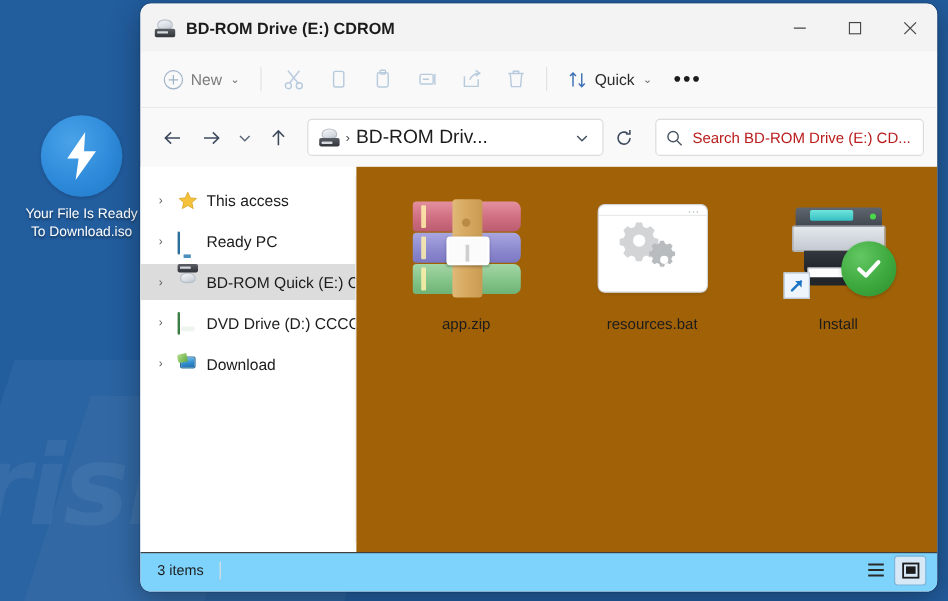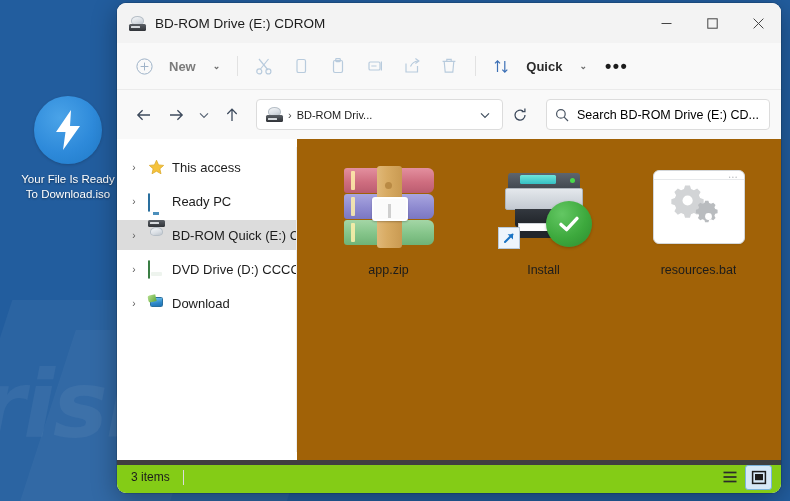--- a/index.html
+++ b/index.html
@@ -119,20 +119,21 @@
     flex: none;
     position: relative;
   }
   #titlebar-left {
     display: flex;
     align-items: flex-start;
     padding-left: 12px;
     gap: 9px;
     flex: 1;
     min-width: 0;
+    font-weight: bold;
   }
   #titlebar-title {
     font-size: 13.5px;
     color: #1c1c1c;
     white-space: nowrap;
     overflow: hidden;
     text-overflow: ellipsis;
     font-family: "Liberation Sans", sans-serif;
   }
   #window-controls { display: flex; height: 40px; flex: none; }
@@ -182,26 +183,25 @@
     gap: 1px;
     flex: none;
     border-bottom: 1px solid #ebebeb;
   }
   .tb-btn {
     height: 32px;
     min-width: 36px;
     border-radius: 4px;
     display: flex;
     align-items: center;
-    justify-content: center;
-    gap: 16px;
+    justify-content: flex-end;
+    gap: 6px;
     padding: 0 8px;
     cursor: default;
     color: #5b6a7d;
-    font-weight: bold;
   }
   .tb-btn.labeled { padding: 0 9px; }
   .tb-label {
     font-size: 13px;
     color: #2b2b2b;
     font-family: "Liberation Sans", sans-serif;
     white-space: nowrap;
   }
   .tb-label.dim { color: #7b7b7b; }
   .tb-sep {
@@ -246,21 +246,21 @@
     background: #ffffff;
     border: 1px solid #dcdcdc;
     border-radius: 4px;
     display: flex;
     align-items: center;
     padding: 0 4px 0 9px;
     gap: 5px;
     min-width: 0;
   }
   #crumb-text {
-    font-size: 11px;
+    font-size: 16px;
     color: #1c1c1c;
     white-space: nowrap;
     overflow: hidden;
     text-overflow: ellipsis;
     font-family: "Liberation Sans", sans-serif;
   }
   .crumb-sep { font-size: 11px; color: #4a4a4a; flex: none; }
   .ab-spacer { flex: 1; }
   .ab-btn {
     width: 26px; height: 26px;
@@ -278,21 +278,21 @@
     border: 1px solid #dcdcdc;
     border-radius: 4px;
     display: flex;
     align-items: center;
     padding: 0 8px;
     gap: 8px;
     flex: none;
   }
   #search-placeholder {
     font-size: 12.5px;
-    color: #000000;
+    color: #b91c1c;
     white-space: nowrap;
     overflow: hidden;
     text-overflow: ellipsis;
     font-family: "Liberation Sans", sans-serif;
   }
 
   
   #win-body {
     flex: 1;
     display: flex;
@@ -584,22 +584,22 @@
   .bat-gears {
     position: absolute;
     left: 50%; top: 52%;
     transform: translate(-50%,-50%);
   }
 
   
   #statusbar {
     height: 33px;
     flex: none;
-    background: #84cc16;
-    border-top: 5px solid #404040;
+    background: #7dd3fc;
+    border-top: 1px solid #404040;
     display: flex;
     align-items: center;
     padding: 0 9px 4px 14px;
   }
   #status-text {
     font-size: 12px;
     color: #1c1c1c;
     font-family: "Liberation Sans", sans-serif;
   }
   .status-sep {
@@ -854,20 +854,40 @@
           <div class="file-thumb">
             <div class="zip-ico">
               <div class="zip-book zip-b1"></div>
               <div class="zip-book zip-b2"></div>
               <div class="zip-book zip-b3"></div>
               <div class="zip-strap"></div>
               <div class="zip-buckle"></div>
             </div>
           </div>
           <div class="file-name">app.zip</div>
+        </div>
+
+        <div class="file-item">
+          <div class="file-thumb">
+            <div class="bat-ico">
+              <div class="bat-titlebar"></div>
+              <div class="bat-dots">•••</div>
+              <svg class="bat-gears" width="56" height="46" viewBox="0 0 56 46">
+                <g fill="#d2d4d6">
+                  <path d="M22 3 h6 l1.3 4.3 3.6 1.5 3.9-2.1 4.2 4.2 -2.1 3.9 1.5 3.6 4.3 1.3 v6 l-4.3 1.3 -1.5 3.6 2.1 3.9 -4.2 4.2 -3.9-2.1 -3.6 1.5 -1.3 4.3 h-6 l-1.3-4.3 -3.6-1.5 -3.9 2.1 -4.2-4.2 2.1-3.9 -1.5-3.6 -4.3-1.3 v-6 l4.3-1.3 1.5-3.6 -2.1-3.9 4.2-4.2 3.9 2.1 3.6-1.5 Z" transform="translate(-4,-2) scale(0.82)"></path>
+                </g>
+                <circle cx="16.6" cy="15.5" r="5.1" fill="#ffffff"></circle>
+                <g fill="#b9bcbf">
+                  <path d="M22 3 h6 l1.3 4.3 3.6 1.5 3.9-2.1 4.2 4.2 -2.1 3.9 1.5 3.6 4.3 1.3 v6 l-4.3 1.3 -1.5 3.6 2.1 3.9 -4.2 4.2 -3.9-2.1 -3.6 1.5 -1.3 4.3 h-6 l-1.3-4.3 -3.6-1.5 -3.9 2.1 -4.2-4.2 2.1-3.9 -1.5-3.6 -4.3-1.3 v-6 l4.3-1.3 1.5-3.6 -2.1-3.9 4.2-4.2 3.9 2.1 3.6-1.5 Z" transform="translate(22,14) scale(0.55)"></path>
+                </g>
+                <circle cx="37.5" cy="31.5" r="3.4" fill="#ffffff"></circle>
+              </svg>
+            </div>
+          </div>
+          <div class="file-name">resources.bat</div>
         </div>
 
         <div class="file-item">
           <div class="file-thumb">
             <div class="prn-ico">
               <div class="prn-top"></div>
               <div class="prn-screen"></div>
               <div class="prn-led"></div>
               <div class="prn-body"></div>
               <div class="prn-slot"></div>
@@ -882,40 +902,20 @@
                 <svg width="14" height="14" viewBox="0 0 14 14">
                   <path d="M3 11 L10.5 3.5" stroke="#1b74c4" stroke-width="2" stroke-linecap="round"></path>
                   <path d="M5.6 3.2 L11 3.2 L11 8.6 Z" fill="#1b74c4"></path>
                 </svg>
               </div>
             </div>
           </div>
           <div class="file-name">Install</div>
         </div>
 
-        <div class="file-item">
-          <div class="file-thumb">
-            <div class="bat-ico">
-              <div class="bat-titlebar"></div>
-              <div class="bat-dots">•••</div>
-              <svg class="bat-gears" width="56" height="46" viewBox="0 0 56 46">
-                <g fill="#d2d4d6">
-                  <path d="M22 3 h6 l1.3 4.3 3.6 1.5 3.9-2.1 4.2 4.2 -2.1 3.9 1.5 3.6 4.3 1.3 v6 l-4.3 1.3 -1.5 3.6 2.1 3.9 -4.2 4.2 -3.9-2.1 -3.6 1.5 -1.3 4.3 h-6 l-1.3-4.3 -3.6-1.5 -3.9 2.1 -4.2-4.2 2.1-3.9 -1.5-3.6 -4.3-1.3 v-6 l4.3-1.3 1.5-3.6 -2.1-3.9 4.2-4.2 3.9 2.1 3.6-1.5 Z" transform="translate(-4,-2) scale(0.82)"></path>
-                </g>
-                <circle cx="16.6" cy="15.5" r="5.1" fill="#ffffff"></circle>
-                <g fill="#b9bcbf">
-                  <path d="M22 3 h6 l1.3 4.3 3.6 1.5 3.9-2.1 4.2 4.2 -2.1 3.9 1.5 3.6 4.3 1.3 v6 l-4.3 1.3 -1.5 3.6 2.1 3.9 -4.2 4.2 -3.9-2.1 -3.6 1.5 -1.3 4.3 h-6 l-1.3-4.3 -3.6-1.5 -3.9 2.1 -4.2-4.2 2.1-3.9 -1.5-3.6 -4.3-1.3 v-6 l4.3-1.3 1.5-3.6 -2.1-3.9 4.2-4.2 3.9 2.1 3.6-1.5 Z" transform="translate(22,14) scale(0.55)"></path>
-                </g>
-                <circle cx="37.5" cy="31.5" r="3.4" fill="#ffffff"></circle>
-              </svg>
-            </div>
-          </div>
-          <div class="file-name">resources.bat</div>
-        </div>
-
       </div>
     </div>
   </div>
 
   <div id="statusbar">
     <span id="status-text">3 items</span>
     <span class="status-sep"></span>
     <span id="status-spacer"></span>
     <span class="view-btn">
       <svg width="16" height="14" viewBox="0 0 16 14">

